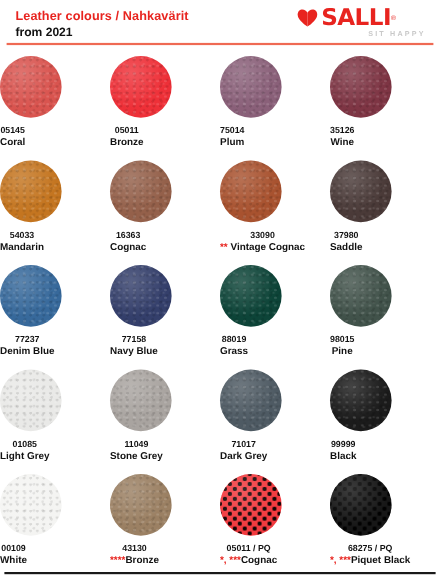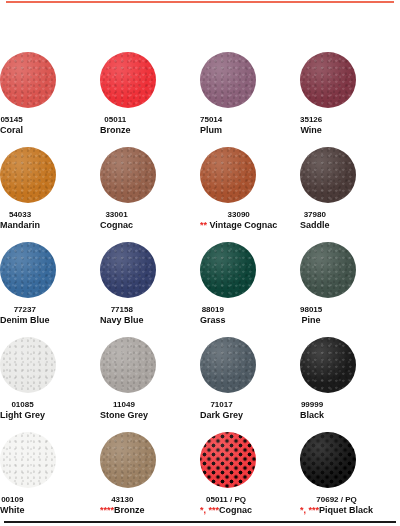--- a/index.html
+++ b/index.html
@@ -82,20 +82,38 @@
 
   .rule-bottom{
     position:absolute;left:4px;right:4px;top:520px;height:2px;background:#1a1a1a;
   }
 </style>
 </head>
 <body>
 
 <div class="page">
 
+  <div class="header">
+    <div class="title">Leather colours / Nahkavärit</div>
+    <div class="subtitle">from 2021</div>
+
+    <div class="logo">
+      <div class="logo-row">
+        <span class="heart">
+          <svg width="19" height="17" viewBox="0 0 19 17">
+            <path d="M9.5 16.2C9.5 16.2 0.6 10.6 0.6 5.4 0.6 2.4 2.6 0.7 4.9 0.7 6.9 0.7 8.6 1.9 9.5 3.6 9.5 3.6 9.5 3.6 9.5 3.6Z" fill="#e8241f"></path>
+            <path d="M9.5 16.2C9.5 16.2 18.4 10.6 18.4 5.4 18.4 2.4 16.4 0.7 14.1 0.7 12.1 0.7 10.4 1.9 9.5 3.6 9.5 3.6 9.5 3.6 9.5 3.6Z" fill="#e8241f"></path>
+          </svg>
+        </span>
+        <span class="wordmark">SALLI</span>
+        <span class="reg">®</span>
+      </div>
+      <div class="tagline">SIT HAPPY</div>
+    </div>
+  </div>
 
   <div class="rule-top"></div>
 
   <div class="grid" id="swatch-grid">
       <div class="cell">
         <div class="swatch grain" style="background: rgb(217, 84, 79);"></div>
         <div class="labels">
           <div class="code">05145</div>
           <div class="name"><span>Coral</span></div>
         </div>
@@ -124,21 +142,21 @@
       <div class="cell">
         <div class="swatch grain" style="background: rgb(196, 117, 32);"></div>
         <div class="labels">
           <div class="code">54033</div>
           <div class="name"><span>Mandarin</span></div>
         </div>
       </div>
       <div class="cell">
         <div class="swatch grain" style="background: rgb(148, 96, 74);"></div>
         <div class="labels">
-          <div class="code">33001</div>
+          <div class="code">16363</div>
           <div class="name"><span>Cognac</span></div>
         </div>
       </div>
       <div class="cell">
         <div class="swatch grain" style="background: rgb(168, 82, 47);"></div>
         <div class="labels">
           <div class="code">33090</div>
           <div class="name"><span class="ast">**</span><span> Vintage Cognac</span></div>
         </div>
       </div>
@@ -222,20 +240,20 @@
       <div class="cell">
         <div class="swatch piquet" style="background: rgb(242, 58, 63);"></div>
         <div class="labels">
           <div class="code">05011 / PQ</div>
           <div class="name"><span class="ast">*, ***</span><span>Cognac</span></div>
         </div>
       </div>
       <div class="cell">
         <div class="swatch piquet" style="background: rgb(23, 23, 23);"></div>
         <div class="labels">
-          <div class="code">70692 / PQ</div>
+          <div class="code">68275 / PQ</div>
           <div class="name"><span class="ast">*, ***</span><span>Piquet Black</span></div>
         </div>
       </div>
     </div>
 
   <div class="rule-bottom"></div>
 </div>
 
 </body></html>

